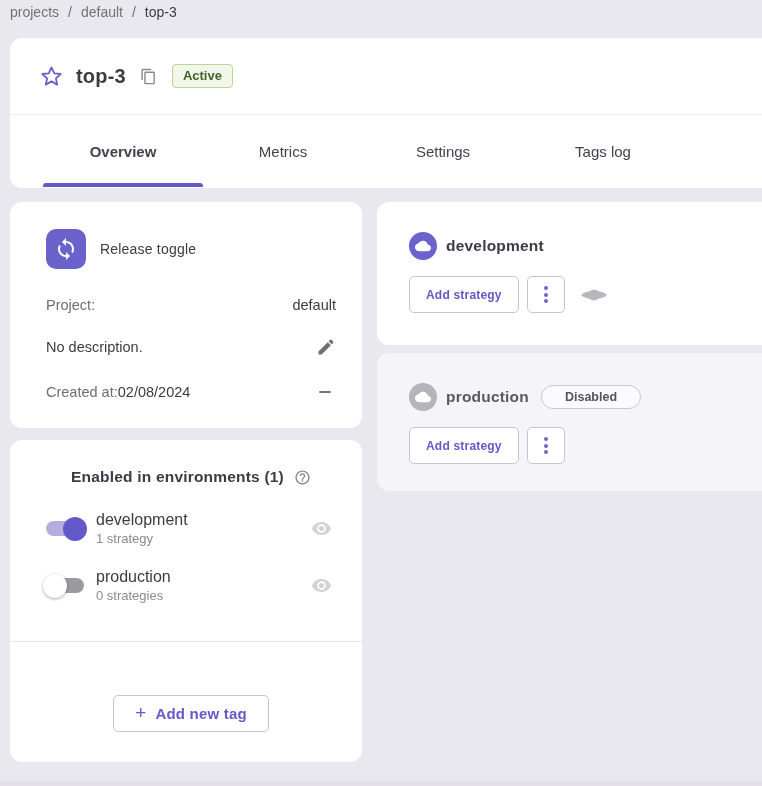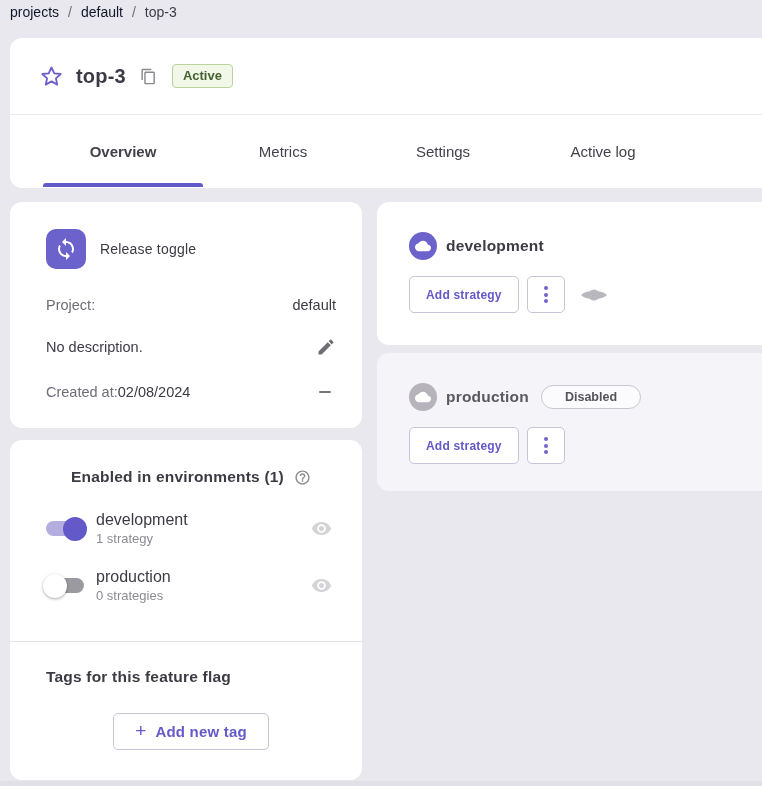--- a/index.html
+++ b/index.html
@@ -7,21 +7,21 @@
   body {
     font-family:"Liberation Sans", sans-serif;
     background:#e9e8ee;
     color:#3d3a44;
     position:relative;
   }
   .page { position:absolute; inset:0; }
 
   
   .breadcrumb { position:absolute; top:4px; left:10px; font-size:14px; display:flex; align-items:center; gap:9px; color:#6e6c74; }
-  .breadcrumb .crumb-link { color:#0f172a; cursor:pointer; }
+  .breadcrumb .crumb-link { color:#737373; cursor:pointer; }
   .breadcrumb .crumb-current { color:#3d3a44; }
 
   
   .header-card { position:absolute; top:38px; left:10px; right:0; height:150px; background:#fff; border-radius:12px 0 0 12px; }
   .header-top { height:77px; display:flex; align-items:center; padding-left:30px; border-bottom:1px solid #eceaf0; }
   .flag-title { font-size:20px; color:#3d3a44; margin-left:13px; letter-spacing:0.2px; }
   .copy-btn { margin-left:14px; cursor:pointer; line-height:0; }
   .status-badge {
     margin-left:15px; font-size:13px; font-weight:bold; color:#44622e;
     background:#f2f8e9; border:1px solid #bed39a; border-radius:4px; padding:3px 10px 4px;
@@ -143,21 +143,21 @@
         <span>Overview</span>
         <span class="tab-underline"></span>
       </div>
       <div class="tab">
         <span>Metrics</span>
       </div>
       <div class="tab">
         <span>Settings</span>
       </div>
       <div class="tab">
-        <span>Active log</span>
+        <span>Tags log</span>
       </div>
     </div>
   </section>
 
   <div class="left-col">
 
     <section class="card type-card">
       <div class="type-head">
         <span class="type-icon">
           <svg width="24" height="24" viewBox="0 0 24 24" fill="#fff">
@@ -225,21 +225,20 @@
             <svg width="21" height="21" viewBox="0 0 24 24" fill="#d4d3d8">
               <path d="M12 4.5C7 4.5 2.73 7.61 1 12c1.73 4.39 6 7.5 11 7.5s9.27-3.11 11-7.5c-1.73-4.39-6-7.5-11-7.5zM12 17c-2.76 0-5-2.24-5-5s2.24-5 5-5 5 2.24 5 5-2.24 5-5 5zm0-8c-1.66 0-3 1.34-3 3s1.34 3 3 3 3-1.34 3-3-1.34-3-3-3z"></path>
             </svg>
           </span>
         </div>
       </div>
 
       <div class="card-divider"></div>
 
       <div class="tags-section">
-        <div class="tags-title">Tags for this feature flag</div>
         <button class="add-tag-btn">
           <span class="plus-glyph">+</span>
           <span>Add new tag</span>
         </button>
       </div>
     </section>
   </div>
 
   <div class="right-col">
 

